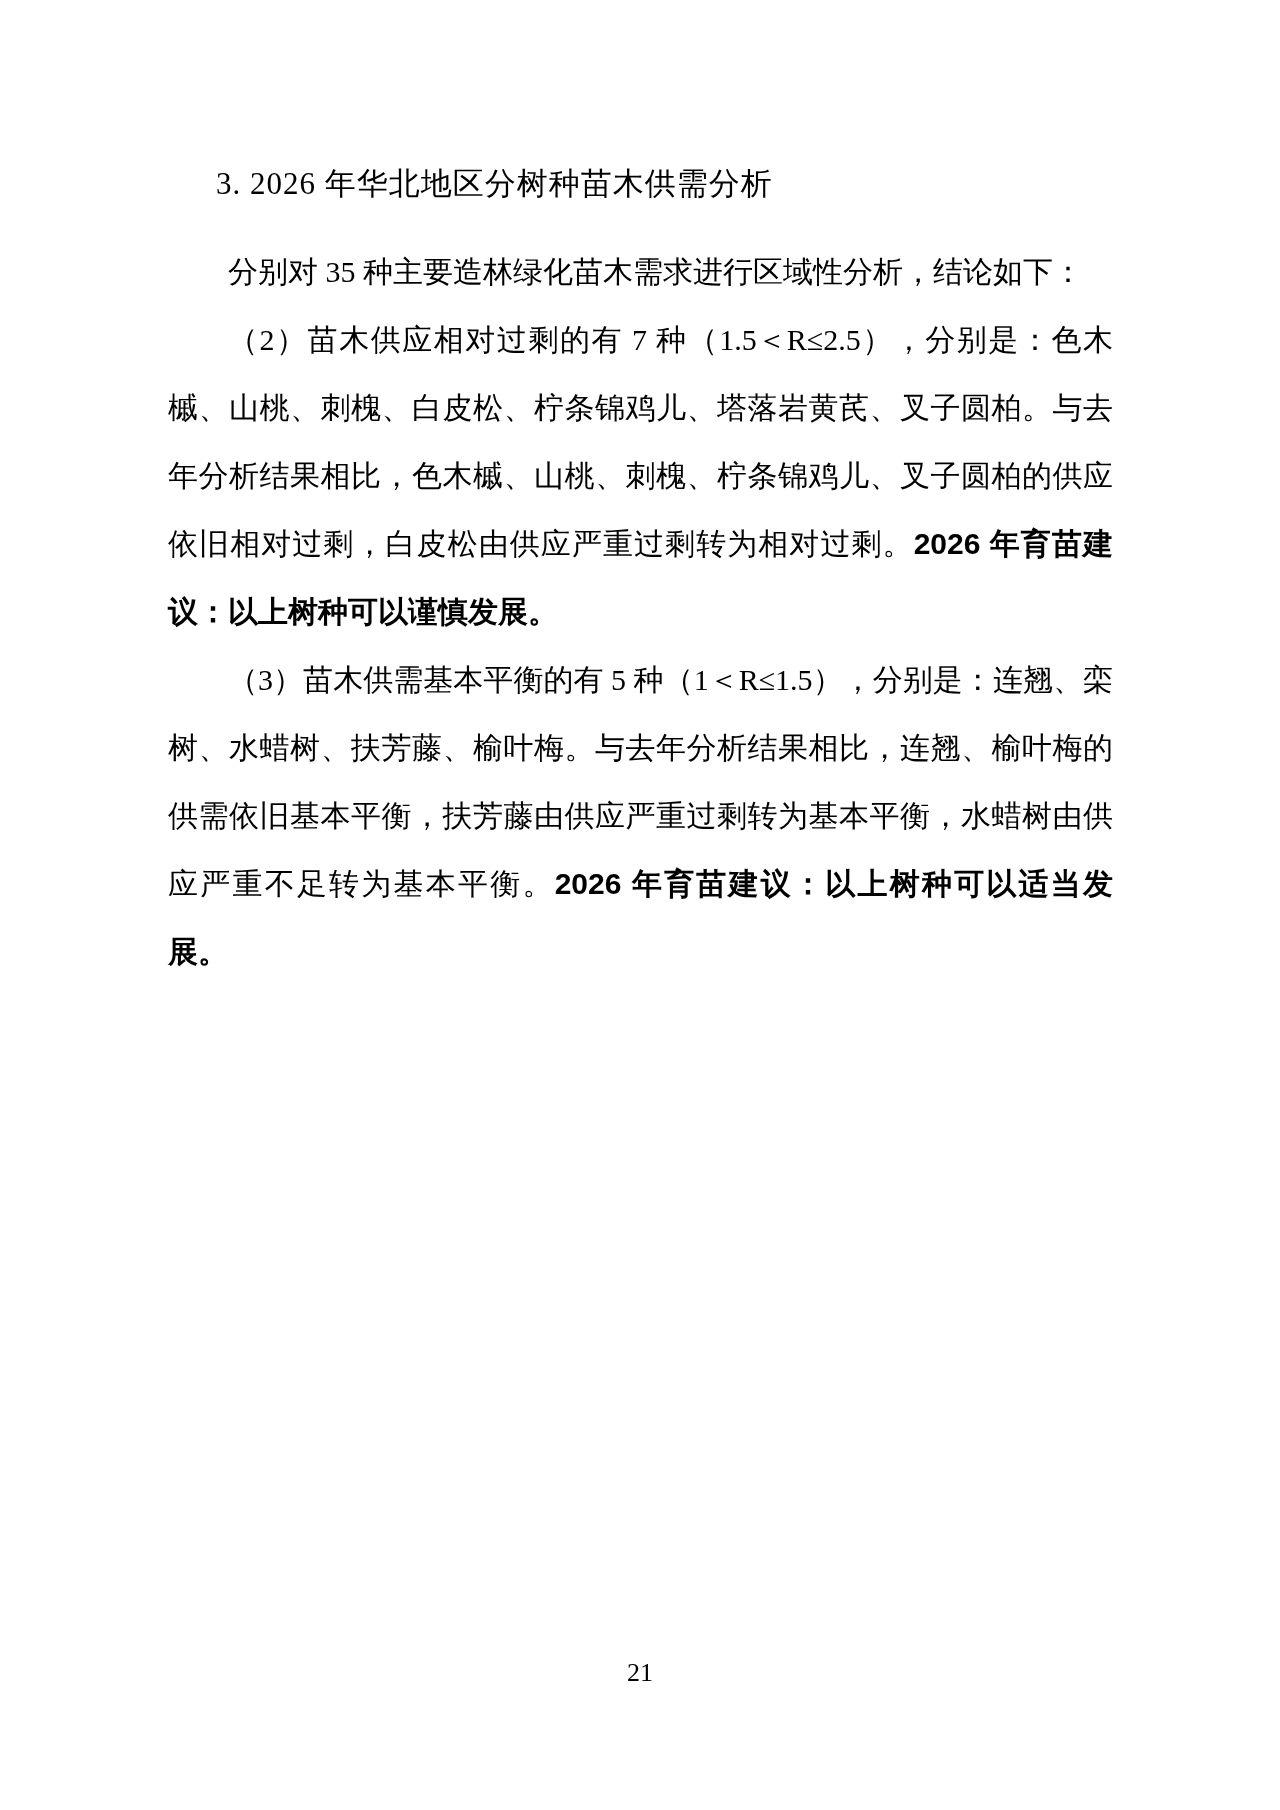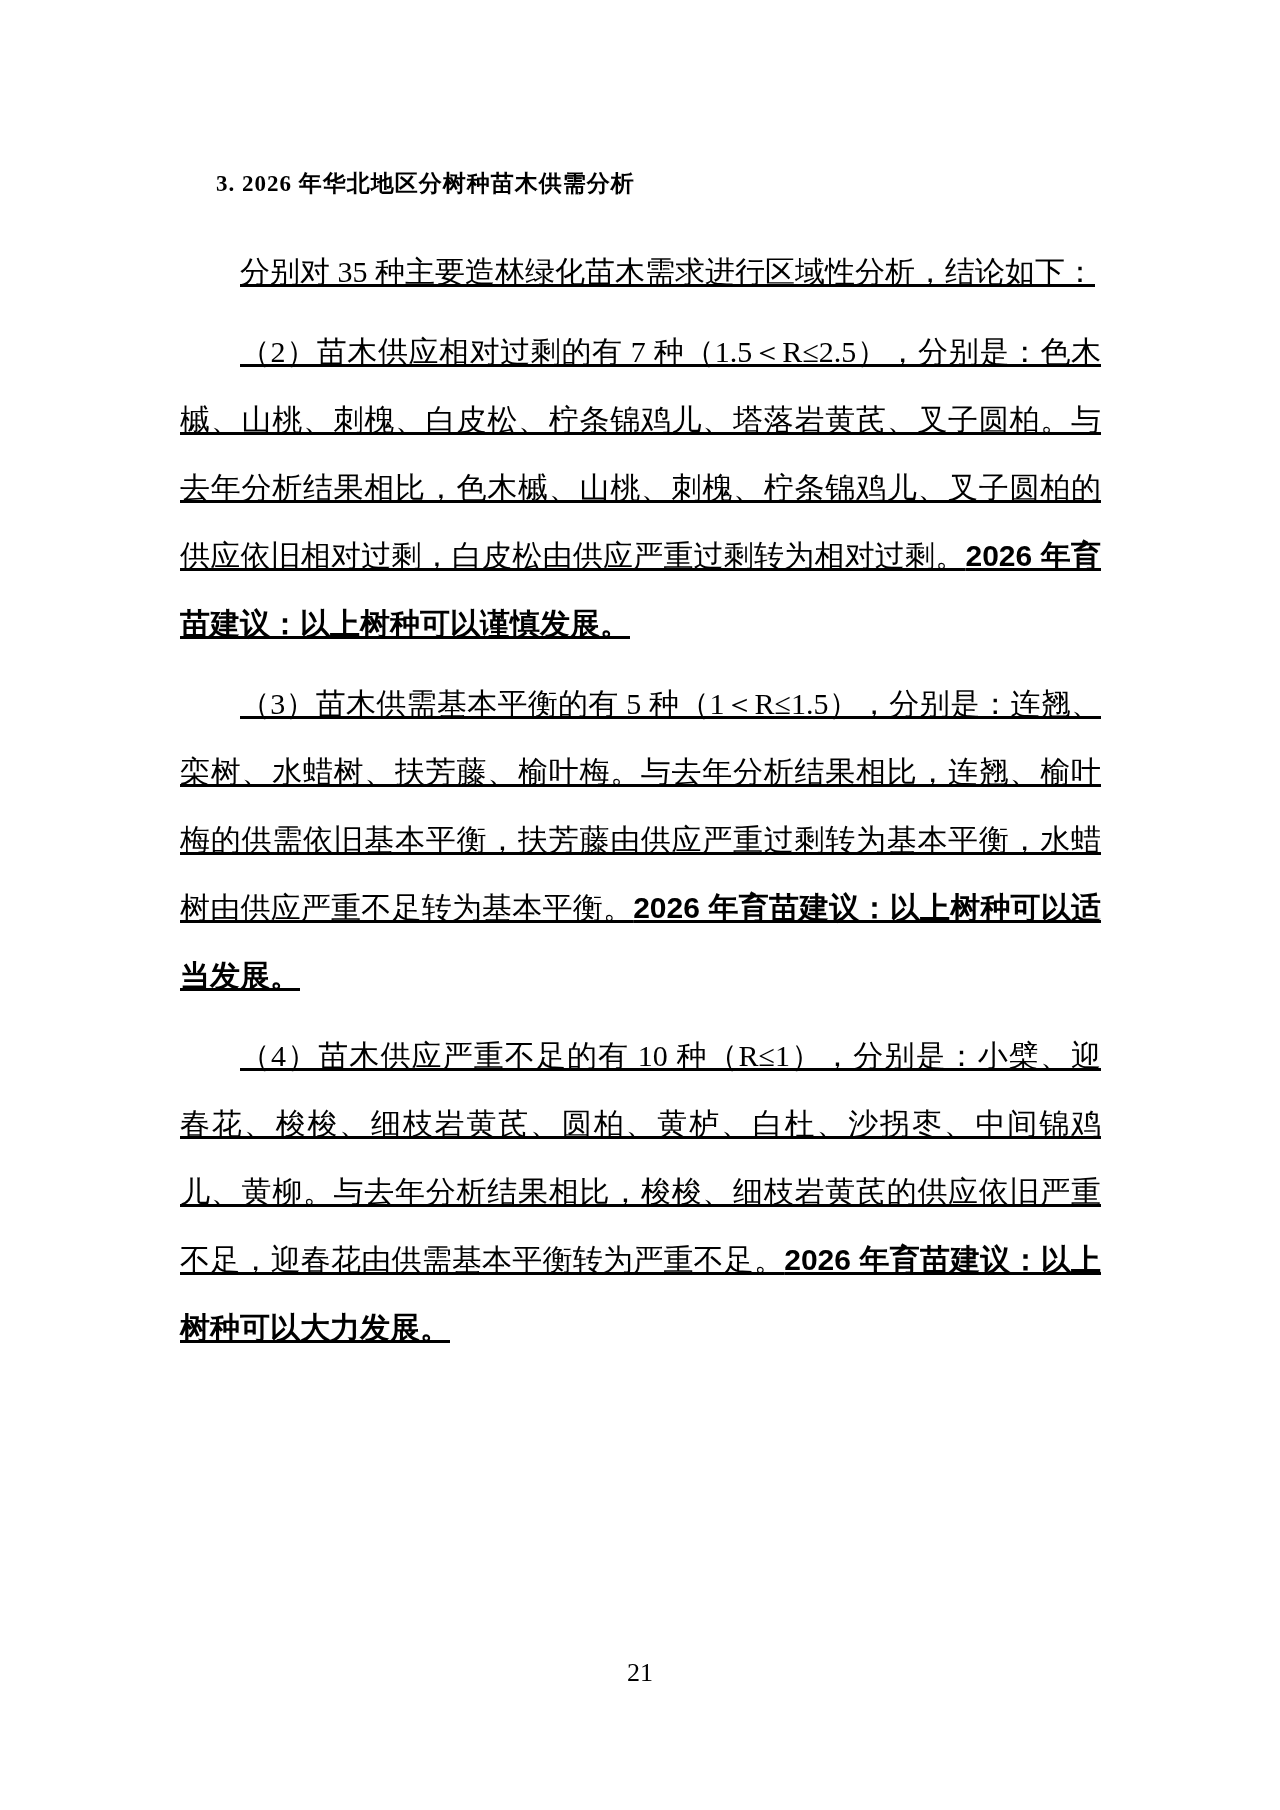--- a/index.html
+++ b/index.html
@@ -19,33 +19,32 @@
     position: absolute;
     left: 168px;
     top: 150px;
     width: 945px;
     font-size: 30px;
     line-height: 68px;
     text-align: justify;
     text-justify: inter-ideograph;
   }
   .doc-heading {
-    font-size: 23px;
-    font-weight: bold;
+    font-size: 31px;
+    font-weight: normal;
     line-height: 68px;
     text-indent: 48px;
     margin: 0 0 20px 0;
     text-align: left;
     letter-spacing: 1px;
   }
   .para {
-    margin: 12px;
+    margin: 0;
     padding: 0;
     text-indent: 2em;
-    text-decoration: underline;
   }
   .seg {
     
   }
   .bold-seg {
     font-family: "Liberation Sans", "DejaVu Sans", sans-serif;
     font-weight: bold;
   }
   .page-footer {
     position: absolute;
@@ -59,17 +58,16 @@
 </style>
 </head>
 <body>
 
 <div class="doc-body">
   <h2 class="doc-heading">3. 2026 年华北地区分树种苗木供需分析</h2>
   <div>
       <p class="para"><span class="seg">分别对 35 种主要造林绿化苗木需求进行区域性分析，结论如下：</span></p>
       <p class="para"><span class="seg">（2）苗木供应相对过剩的有 7 种（1.5＜R≤2.5），分别是：色木槭、山桃、刺槐、白皮松、柠条锦鸡儿、塔落岩黄芪、叉子圆柏。与去年分析结果相比，色木槭、山桃、刺槐、柠条锦鸡儿、叉子圆柏的供应依旧相对过剩，白皮松由供应严重过剩转为相对过剩。</span><span class="seg bold-seg">2026 年育苗建议：以上树种可以谨慎发展。</span></p>
       <p class="para"><span class="seg">（3）苗木供需基本平衡的有 5 种（1＜R≤1.5），分别是：连翘、栾树、水蜡树、扶芳藤、榆叶梅。与去年分析结果相比，连翘、榆叶梅的供需依旧基本平衡，扶芳藤由供应严重过剩转为基本平衡，水蜡树由供应严重不足转为基本平衡。</span><span class="seg bold-seg">2026 年育苗建议：以上树种可以适当发展。</span></p>
-      <p class="para"><span class="seg">（4）苗木供应严重不足的有 10 种（R≤1），分别是：小檗、迎春花、梭梭、细枝岩黄芪、圆柏、黄栌、白杜、沙拐枣、中间锦鸡儿、黄柳。与去年分析结果相比，梭梭、细枝岩黄芪的供应依旧严重不足，迎春花由供需基本平衡转为严重不足。</span><span class="seg bold-seg">2026 年育苗建议：以上树种可以大力发展。</span></p>
     </div>
 </div>
 
 <div class="page-footer">21</div>
 
 </body></html>

